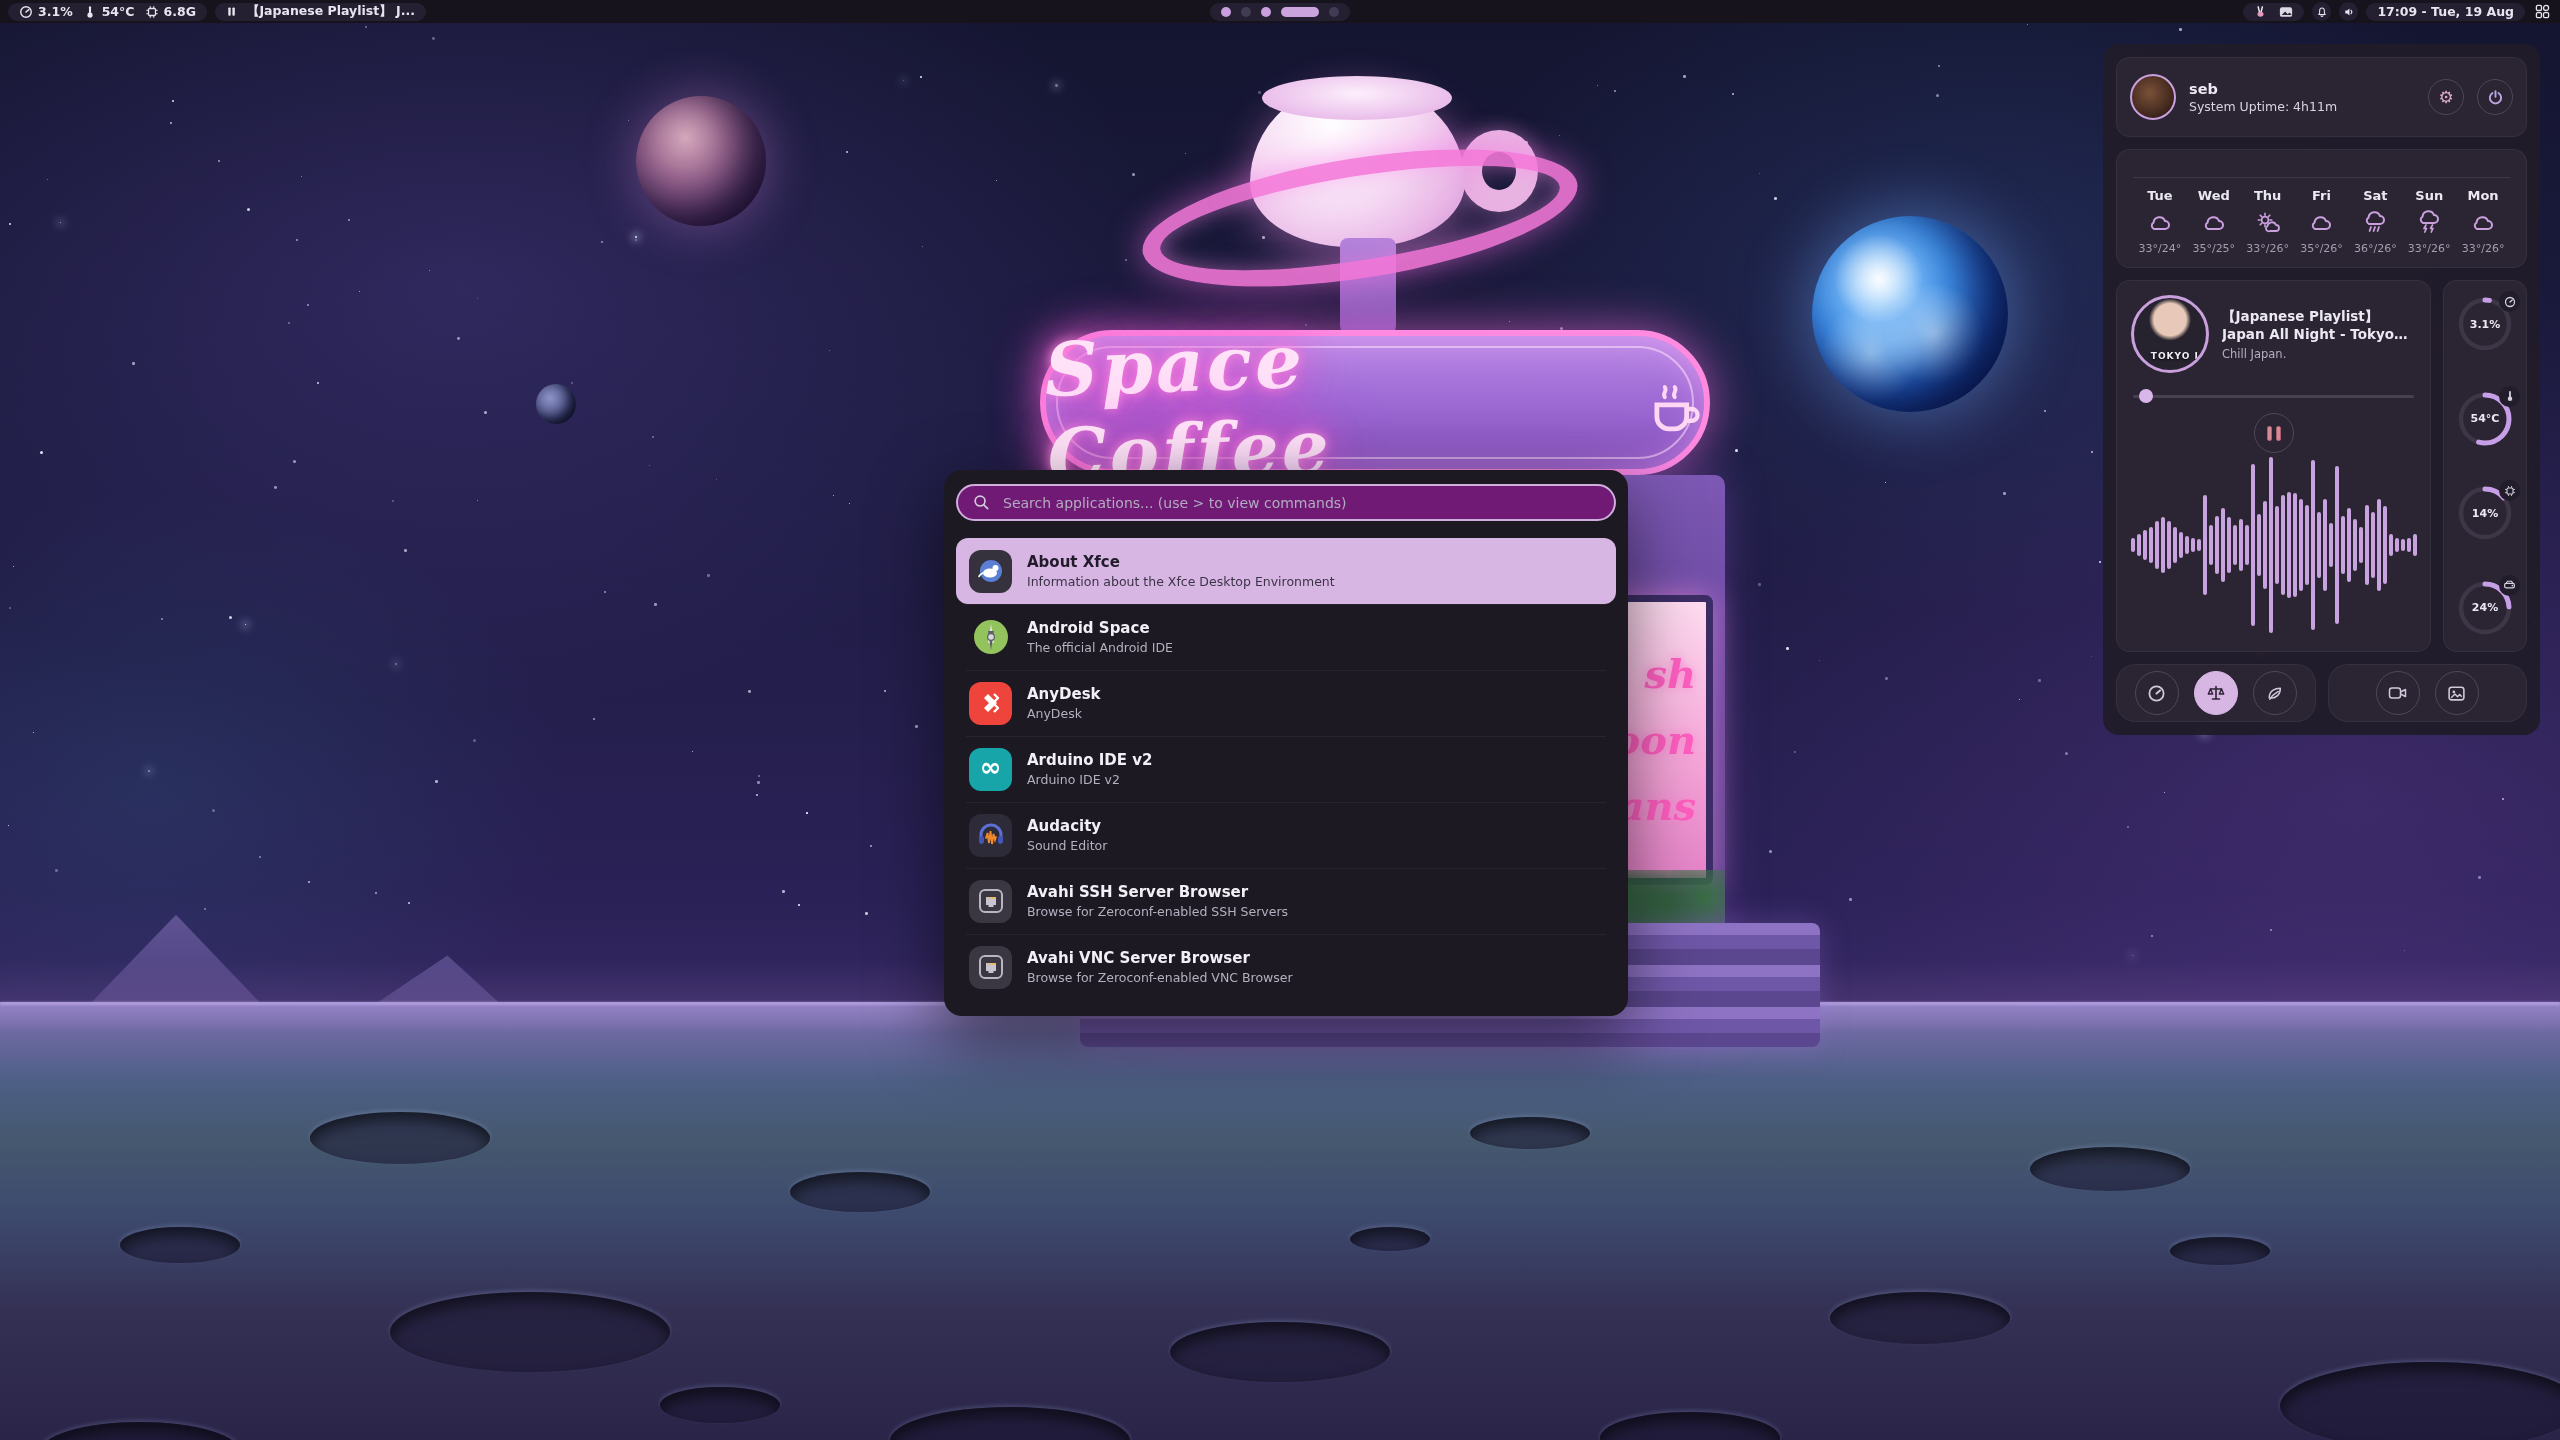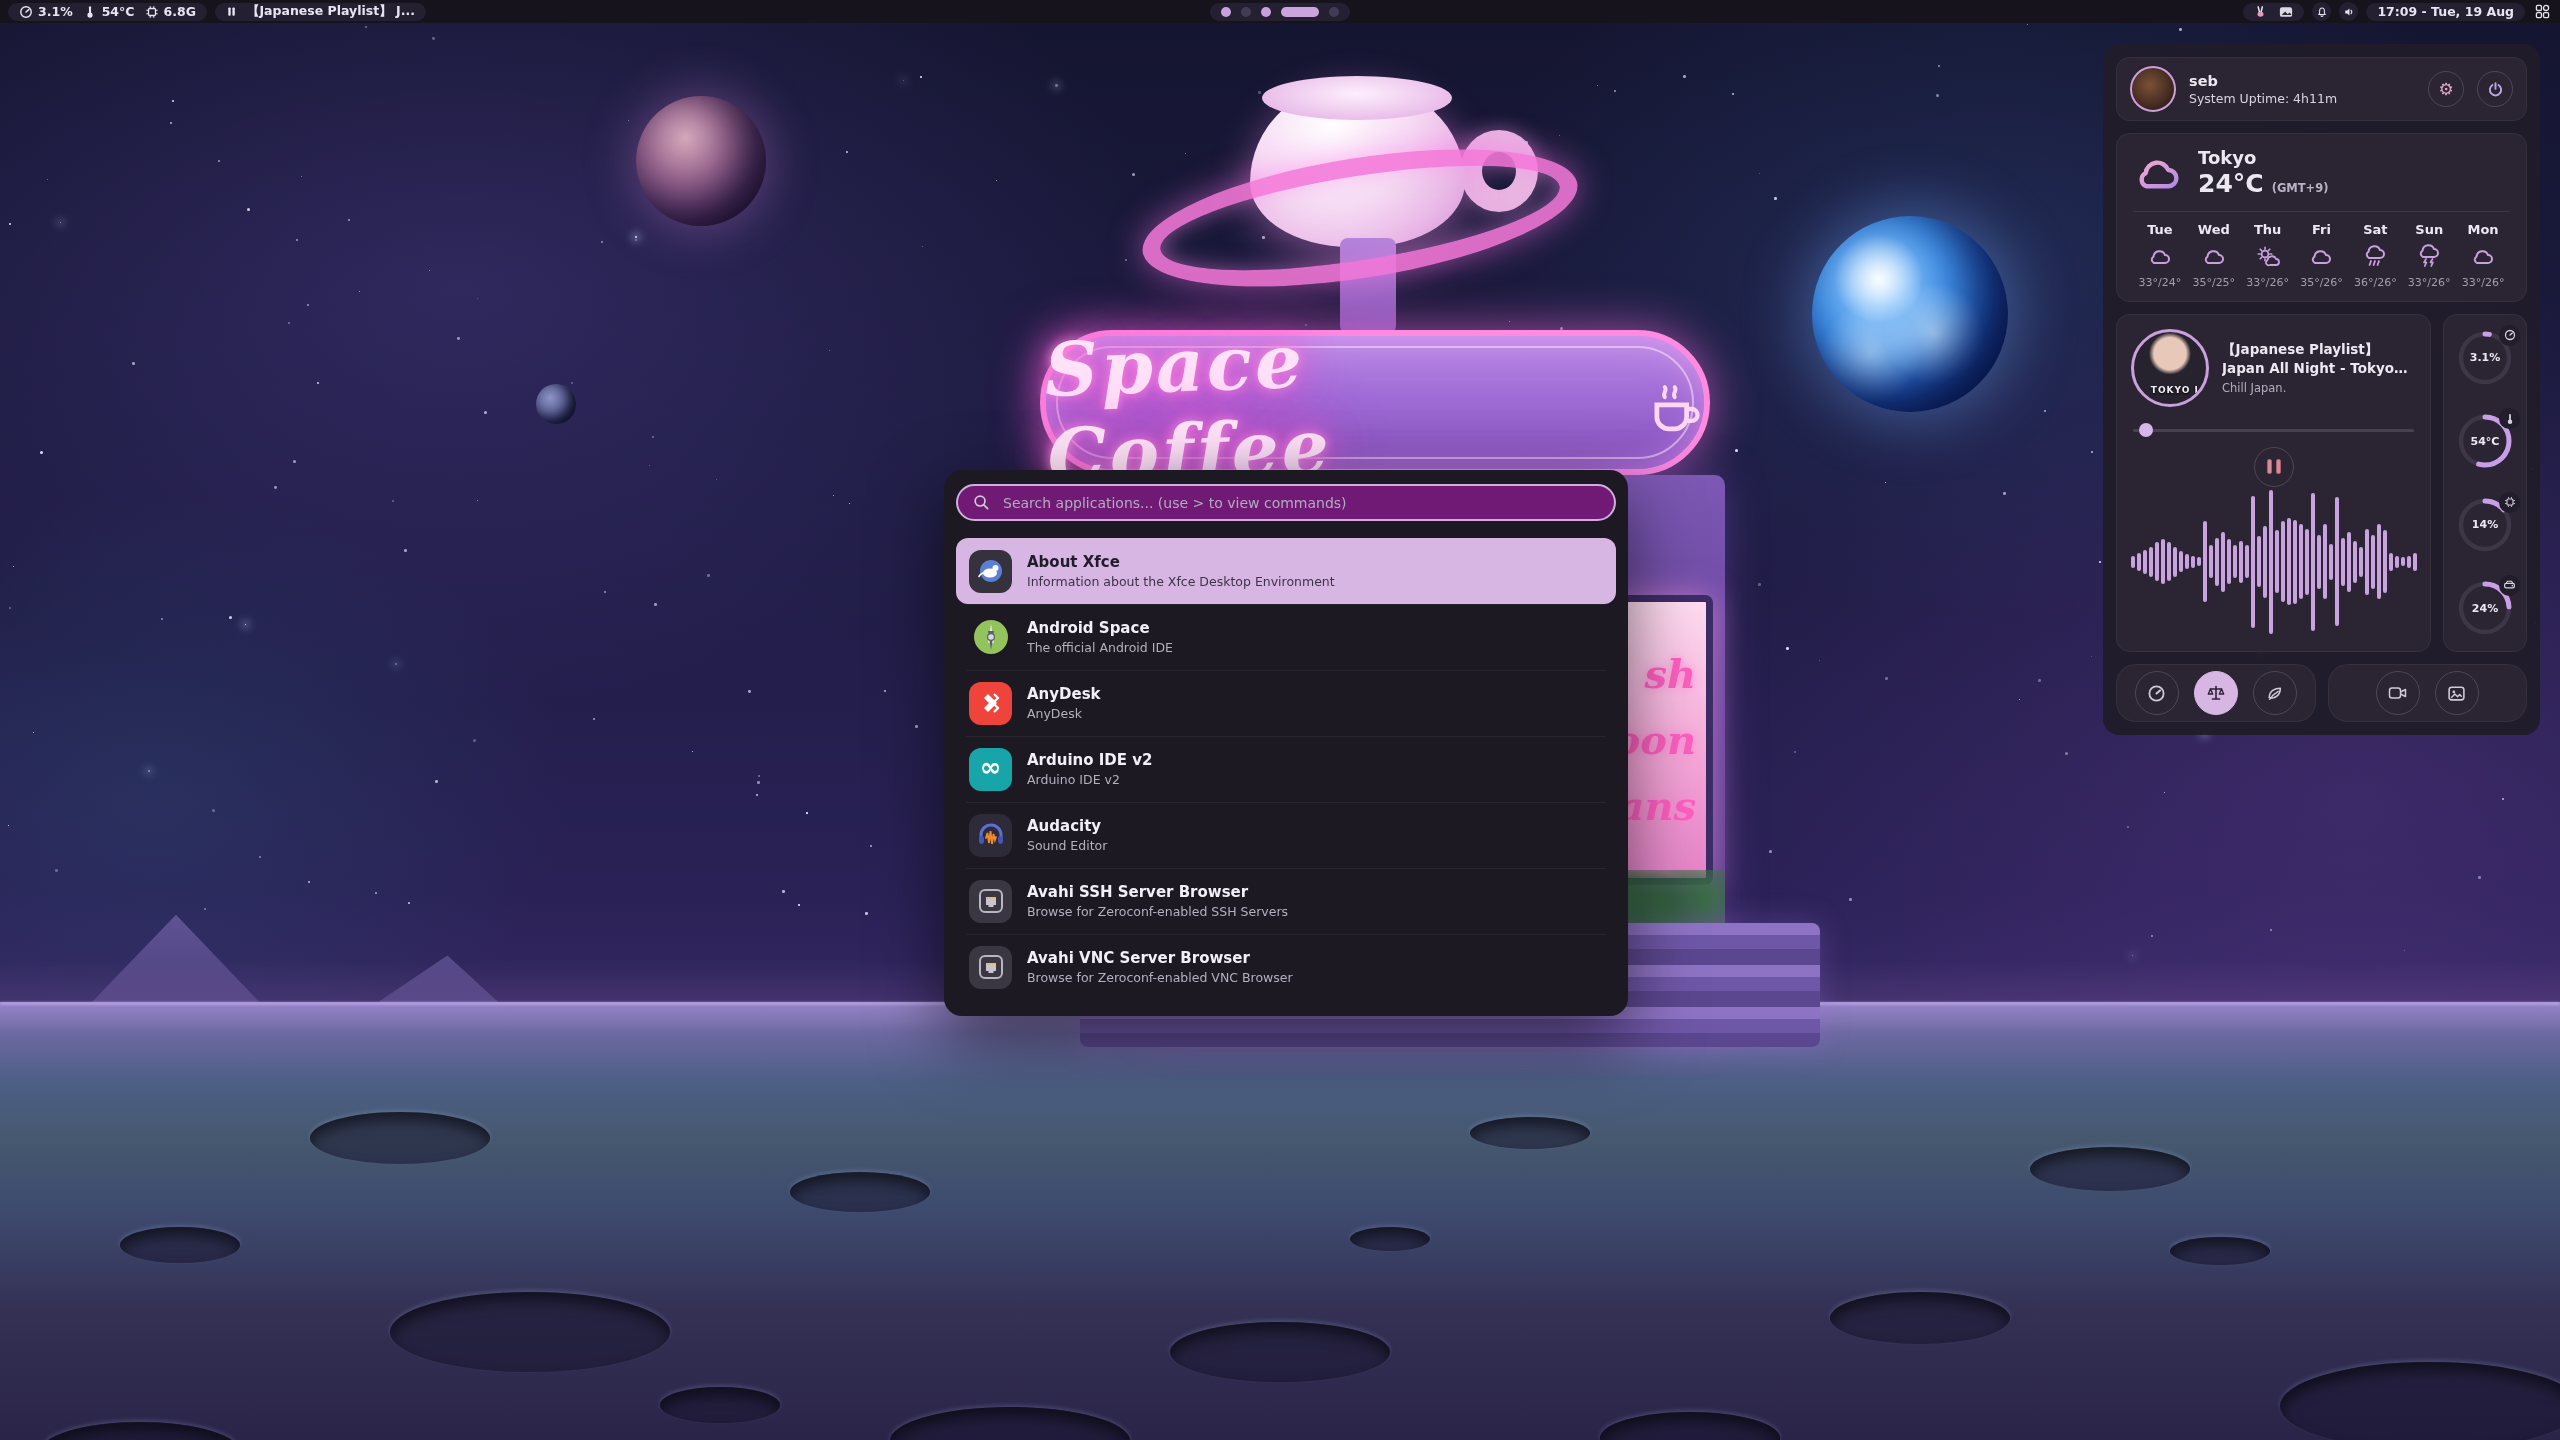--- a/index.html
+++ b/index.html
@@ -114,21 +114,21 @@
   .app-text{display:flex;flex-direction:column;gap:3px;min-width:0;}
   .app-title{font-size:15px;font-weight:bold;color:#f2eff6;}
   .app-sub{font-size:12.5px;color:#b5afbf;}
   .row.selected .app-title{color:#211b2b;}
   .row.selected .app-sub{color:#3c3348;}
 
   
   #panel{position:absolute;top:44px;right:20px;width:437px;height:691px;background:rgba(33,28,41,.97);
     border-radius:16px;padding:13px;z-index:40;display:flex;flex-direction:column;gap:12px;color:#ece8f2;}
   .card{background:#2a2433;border:1px solid rgba(255,255,255,.055);border-radius:14px;}
-  #user-card{height:64px;display:flex;align-items:center;gap:13px;padding:0 13px;flex:none;}
+  #user-card{height:80px;display:flex;align-items:center;gap:13px;padding:0 13px;flex:none;}
   #avatar{width:46px;height:46px;border-radius:50%;border:2px solid #c9a0dd;flex:none;
     background:radial-gradient(circle at 42% 40%, #7a5138, #4a2e22 55%, #241610 90%);}
   .user-text{display:flex;flex-direction:column;gap:2px;flex:1;min-width:0;}
   #user-name{font-size:14.5px;font-weight:bold;}
   #user-uptime{font-size:12.5px;color:#d9d4e2;}
   .round-btn{width:36px;height:36px;border-radius:50%;border:1px solid #4e4757;display:flex;align-items:center;
     justify-content:center;flex:none;background:transparent;}
   #gear-glyph{font-size:17px;color:#d9a8c8;line-height:1;}
   #weather-card{padding:14px 16px 12px;flex:none;}
   #weather-hero{display:flex;align-items:center;gap:15px;}
@@ -621,38 +621,20 @@
     </button>
     <button class="round-btn">
       <svg width="17" height="17" viewBox="0 0 16 16">
           <path d="M8 2 v5.4" stroke="#bba6e2" stroke-width="1.8" stroke-linecap="round"></path>
           <path d="M5.2 3.8 a5.3 5.3 0 1 0 5.6 0" fill="none" stroke="#bba6e2" stroke-width="1.8" stroke-linecap="round"></path>
         </svg>
     </button>
   </div>
 
   <div class="card" id="weather-card">
-    <div id="weather-hero">
-      <svg width="50" height="40" viewBox="0 0 34 26">
-        <defs>
-            <linearGradient id="wg" x1="0" y1="0" x2="1" y2="1">
-              <stop offset="0" stop-color="#f2a8cf"></stop>
-              <stop offset="1" stop-color="#b18ae8"></stop>
-            </linearGradient>
-          </defs>
-        <path d="M9 22 h15 a5.5 5.5 0 0 0 0-11 a8 8 0 0 0-15.4 2.2 A4.8 4.8 0 0 0 9 22 Z" fill="none" stroke="url(#wg)" stroke-width="3" stroke-linejoin="round"></path>
-      </svg>
-      <div>
-        <div class="w-city">Tokyo</div>
-        <div class="w-temp-row">
-          <span class="w-temp">24°C</span>
-          <span class="w-tz">(GMT+9)</span>
-        </div>
-      </div>
-    </div>
     <div id="weather-divider"></div>
     <div id="forecast">
         <div>
           <div class="fc-day">Tue</div>
           <div class="fc-icon">
             <svg width="26" height="22" viewBox="0 0 26 22">
               <path d="M7 17 h11 a4 4 0 0 0 0-8 a6 6 0 0 0-11.5 1.6 A3.6 3.6 0 0 0 7 17 Z" fill="none" stroke="#c9a0dd" stroke-width="2" stroke-linejoin="round"></path>
             </svg>
           </div>
           <div class="fc-temps">33°/24°</div>

